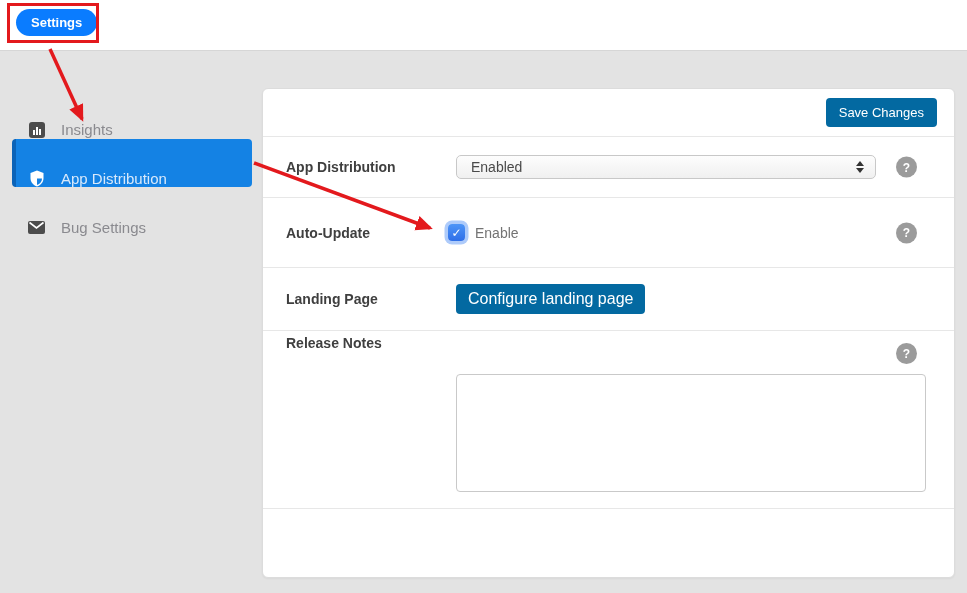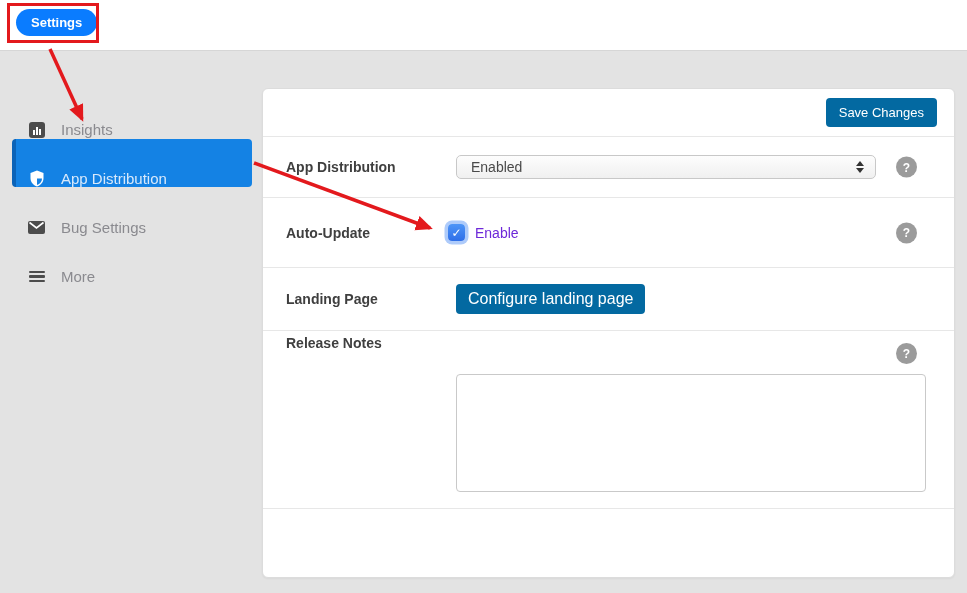--- a/index.html
+++ b/index.html
@@ -107,21 +107,21 @@
 
   
   .checkbox-wrap { position: absolute; left: 185px; display: flex; align-items: center; }
   .checkbox {
     width: 17px; height: 17px; border-radius: 4px;
     background: linear-gradient(#4e95f7, #2f6fe8);
     box-shadow: 0 0 0 3.5px rgba(108,160,245,.55);
     color: #fff; font-size: 12px; font-weight: bold;
     display: flex; align-items: center; justify-content: center; cursor: pointer;
   }
-  .checkbox-label { margin-left: 10px; font-size: 14px; color: #6d28d9; }
+  .checkbox-label { margin-left: 10px; font-size: 14px; color: #737373; }
 
   .landing-btn { height: 30px; padding: 0 12px; font-size: 16px; }
 
   
   .notes-label { top: 4px; }
   .notes-help { top: 12px; }
   .notes-textarea {
     position: absolute; left: 193px; top: 43px; width: 470px; height: 118px;
     border: 1px solid #c9c9c9; border-radius: 4px; resize: none;
     font-family: inherit; font-size: 13px; padding: 8px; color: #333; outline: none;
@@ -164,30 +164,20 @@
       <span class="icon-cell">
         <svg width="17" height="13" viewBox="0 0 17 13">
           <rect x="0" y="0" width="17" height="13" rx="2" fill="#4c4c4c"></rect>
           <polyline points="1.5,1.5 8.5,7 15.5,1.5" fill="none" stroke="#ffffff" stroke-width="1.6"></polyline>
         </svg>
       </span>
       <span>Bug Settings</span>
     </div>
 
 
-    <div class="side-item">
-      <span class="icon-cell">
-        <span class="ic-menu">
-            <span></span>
-            <span></span>
-            <span></span>
-          </span>
-      </span>
-      <span>More</span>
-    </div>
 
   </div>
 
   <div class="card">
 
     <div class="row toolbar-row">
       <button class="btn-blue save-btn">Save Changes</button>
     </div>
 
     <div class="row field-row row-appdist">

